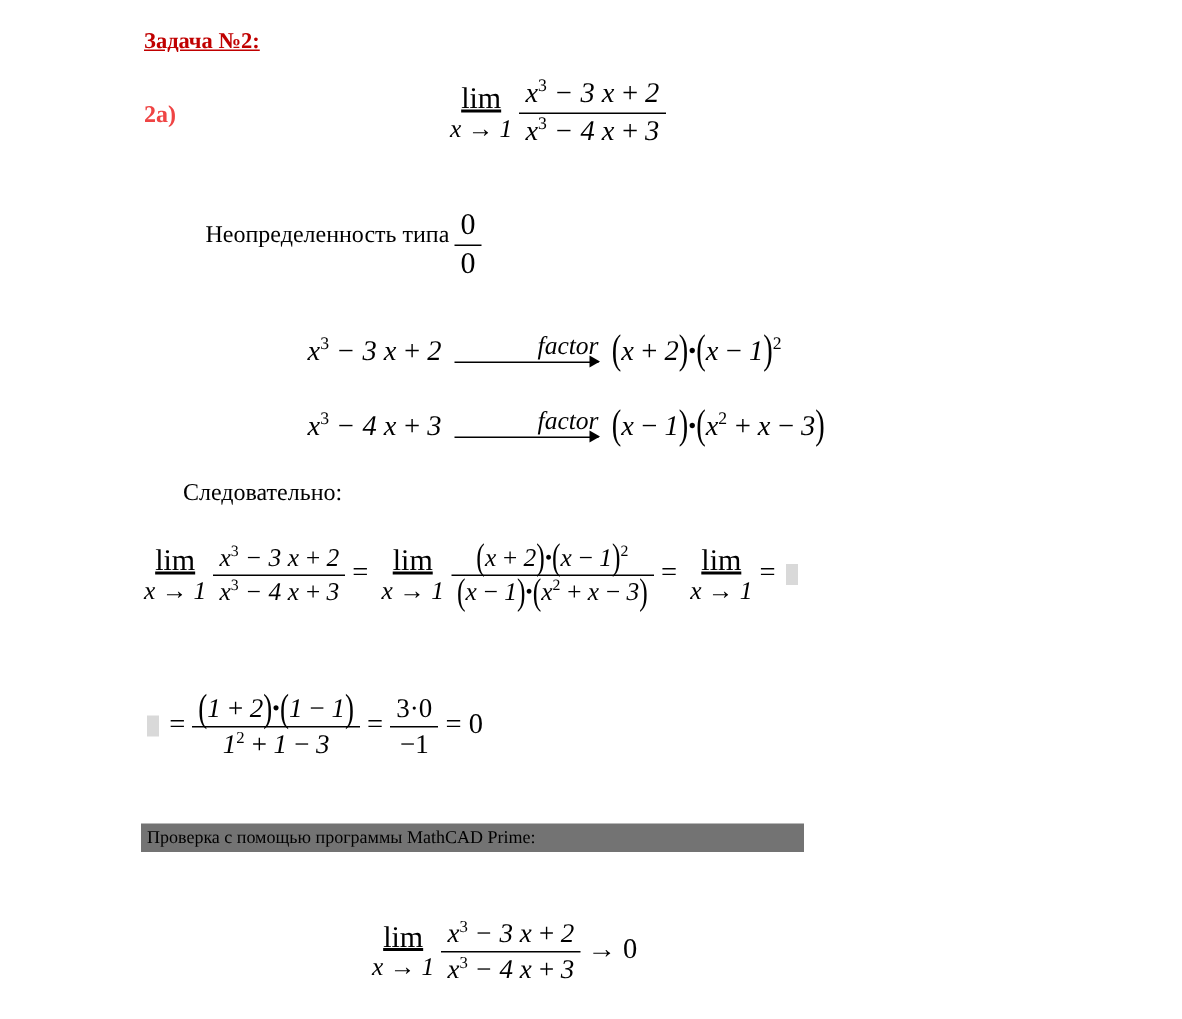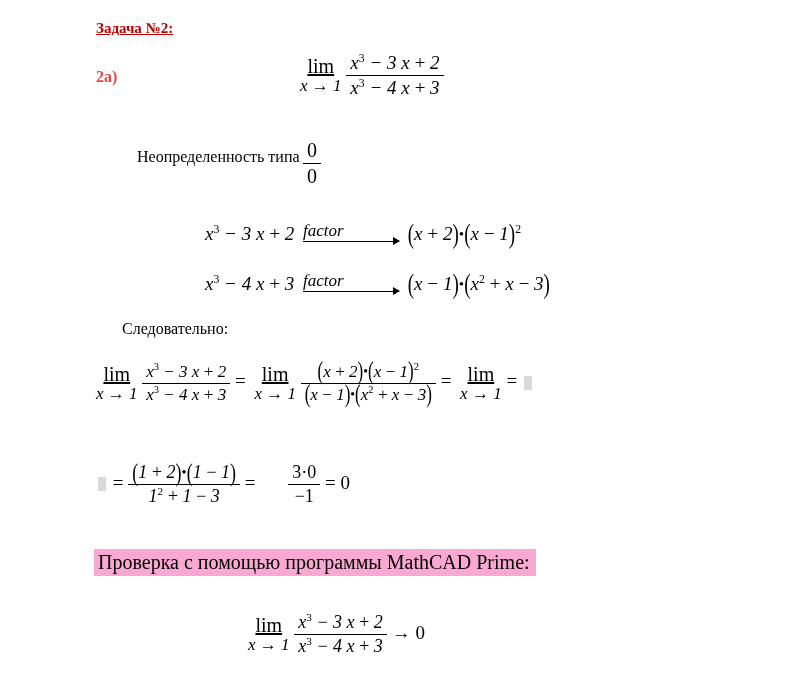--- a/index.html
+++ b/index.html
@@ -98,21 +98,21 @@
   .blk {
     position: absolute;
     font-size: 19px;
   }
   .small-lim {
     font-size: 17px;
   }
   .arrow-factor {
     display: inline-block;
     vertical-align: middle;
-    text-align: left;
+    text-align: right;
     line-height: 1.0;
     position: relative;
     margin: 0 4px;
   }
   .arrow-factor .word {
     display: block;
     font-style: italic;
     font-size: 17px;
     padding-bottom: 1px;
   }
@@ -142,22 +142,22 @@
   .cursor-box {
     display: inline-block;
     width: 8px;
     height: 14px;
     background: #d9d9d9;
     vertical-align: middle;
     margin: 0 2px;
   }
   .highlight {
     position: absolute;
-    background: #f9a8d4;
-    font-size: 20px;
+    background: #737373;
+    font-size: 12px;
     padding: 2px 4px;
   }
   .big-paren {
     font-style: normal;
     display: inline-block;
     transform: scaleY(1.45);
     transform-origin: center;
   }
 </style>
 </head>
@@ -237,21 +237,21 @@
   </div>
 
   <div class="blk" style="left:96px; top:462px;">
     <span class="cursor-box"></span>
     <span class="upright">=</span>
     <span class="frac math" style="font-size:18px;">
       <span class="num"><span class="big-paren">(</span>1 + 2<span class="big-paren">)</span><span class="dot">•</span><span class="big-paren">(</span>1 − 1<span class="big-paren">)</span></span>
       <span class="den">1<sup class="exp">2</sup> + 1 − 3</span>
     </span>
     <span class="upright">=</span>
-    <span class="frac upright" style="font-size:18px;margin-left:28px;">
+    <span class="frac upright" style="font-size:18px;">
       <span class="num">3·0</span>
       <span class="den">−1</span>
     </span>
     <span class="upright">=</span>
     <span class="upright">0</span>
   </div>
 
   <div class="highlight" style="left:94px; top:549px; width:434px;">Проверка с помощью программы MathCAD Prime:</div>
 
   <div class="blk" style="left:248px; top:612px;">

